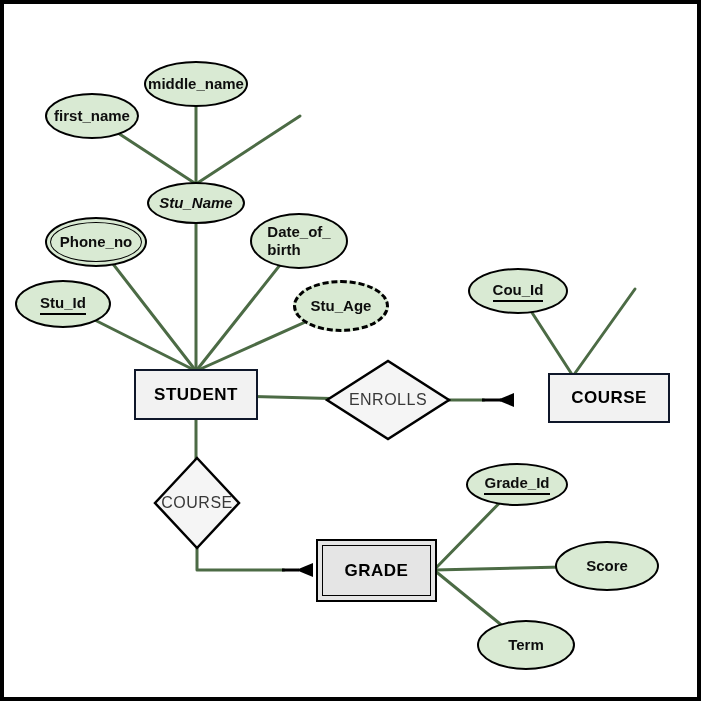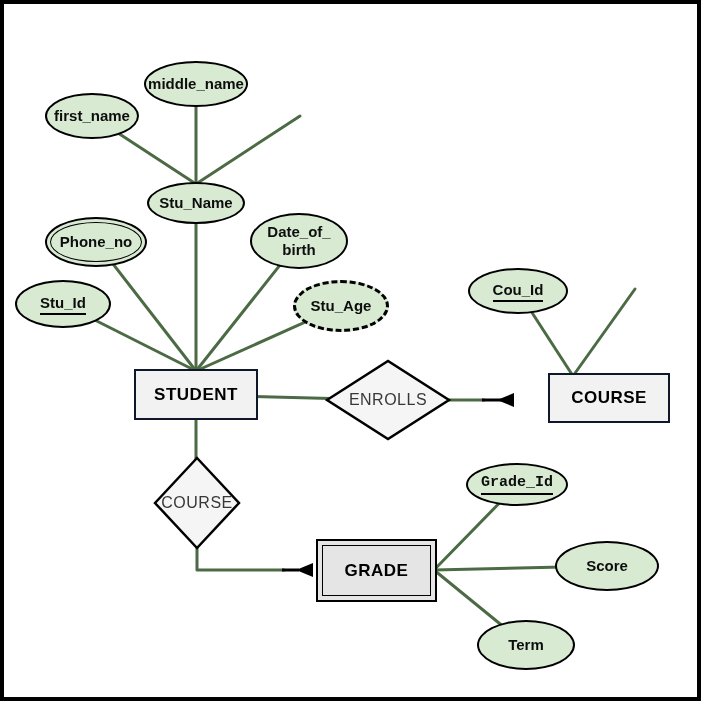--- a/index.html
+++ b/index.html
@@ -19,21 +19,20 @@
   }
   #connector-layer { position: absolute; left: 0; top: 0; z-index: 1; }
 
   
   .ellipse {
     position: absolute;
     border: 2px solid #000000;
     border-radius: 50%;
     background: #d9ead3;
     display: flex; align-items: center; justify-content: center;
-    text-align: center;
     z-index: 2;
     box-sizing: border-box;
   }
   .ellipse .lbl {
     font-weight: bold;
     font-size: 15px;
     color: #0d0d0d;
     line-height: 1.2;
     white-space: nowrap;
   }
@@ -69,28 +68,28 @@
     letter-spacing: 0.5px;
     z-index: 3;
     pointer-events: none;
   }
   .two-line { white-space: normal !important; }
 
   
   .el-first-name   { left: 45px;  top: 93px;  width: 94px;  height: 46px; }
   .el-middle-name  { left: 144px; top: 61px;  width: 104px; height: 46px; }
   .el-last-name    { left: 254px; top: 94px;  width: 92px;  height: 44px; }
-  .el-stu-name     { left: 147px; top: 182px; width: 98px;  height: 42px; }
+  .el-stu-name     { left: 147px; top: 182px; width: 98px;  height: 42px; font-style: italic; }
   .el-phone-no     { left: 45px;  top: 217px; width: 102px; height: 50px; }
   .el-stu-id       { left: 15px;  top: 280px; width: 96px;  height: 48px; }
   .el-date-of-birth{ left: 250px; top: 213px; width: 98px;  height: 56px; }
   .el-stu-age      { left: 293px; top: 280px; width: 96px;  height: 52px; }
   .el-cou-id       { left: 468px; top: 268px; width: 100px; height: 46px; }
   .el-cou-name     { left: 586px; top: 266px; width: 98px;  height: 46px; }
-  .el-grade-id     { left: 466px; top: 463px; width: 102px; height: 43px; font-family: Liberation Mono, monospace; }
+  .el-grade-id     { left: 466px; top: 463px; width: 102px; height: 43px; }
   .el-score        { left: 555px; top: 541px; width: 104px; height: 50px; }
   .el-term         { left: 477px; top: 620px; width: 98px;  height: 50px; }
 
   .entity-student  { left: 134px; top: 369px; width: 124px; height: 51px; }
   .entity-course   { left: 516px; top: 373px; width: 122px; height: 50px; margin-left: 32px; }
   .entity-grade    { left: 316px; top: 539px; width: 121px; height: 63px; }
 
   .lbl-enrolls { left: 328px; top: 386px; width: 120px; height: 28px; }
   .lbl-earns   { left: 147px; top: 489px; width: 100px; height: 28px; }
 </style>

